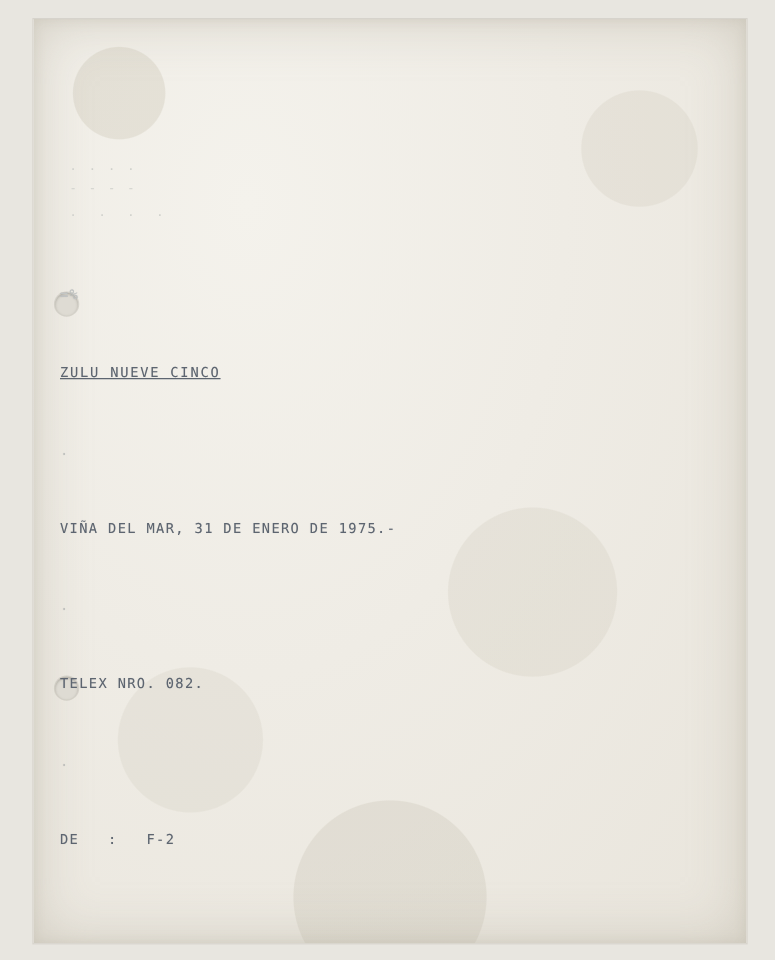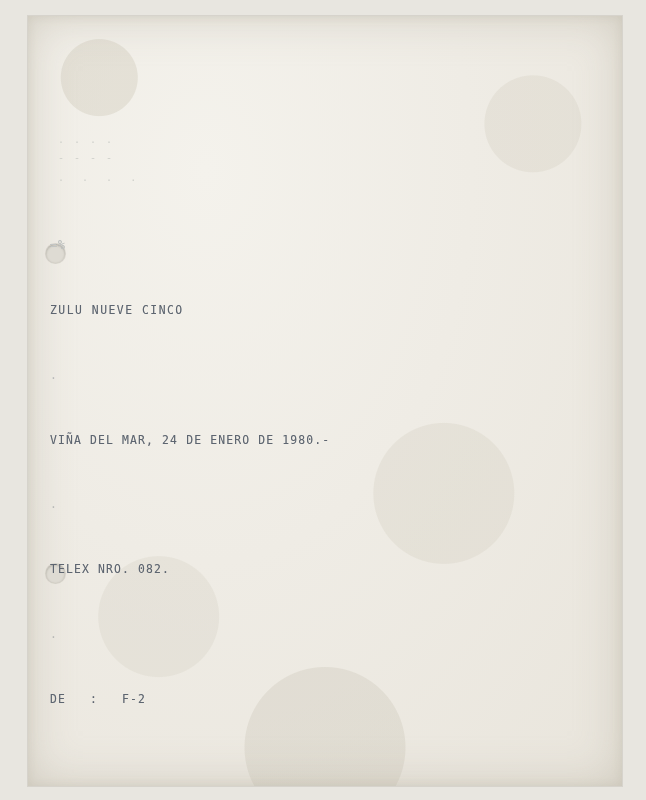--- a/index.html
+++ b/index.html
@@ -75,21 +75,21 @@
     font-size: 11.4px;
     line-height: 21.6px;
     letter-spacing: 1.15px;
     white-space: pre;
     font-family: "DejaVu Sans Mono", monospace;
     text-shadow: 0 0 0.6px rgba(93,101,112,0.35);
   }
   .ln { display: block; min-height: 21.6px; }
   .faint { color: #9aa0a8; }
   .vfaint { color: #c2c5c4; }
-  .hdr { letter-spacing: 1.5px; }
+  .hdr { letter-spacing: 1.5px; text-decoration: underline; }
   .blank { color: transparent; }
 
   
   .ghost {
     position: absolute;
     color: #cfd0cb;
     font-size: 10px;
     letter-spacing: 2px;
     white-space: pre;
     font-family: "DejaVu Sans Mono", monospace;
@@ -108,21 +108,21 @@
     <div class="ghost" style="left:30px; top:136px;">- - - -</div>
     <div class="ghost" style="left:30px; top:156px;">.  .  .  .</div>
 
     <div class="punch" style="left:18px; top:228px;"></div>
     <div class="punch" style="left:18px; top:548px;"></div>
 
     <div id="typed">
       <span class="ln vfaint">=%</span>
       <span class="ln hdr">ZULU NUEVE CINCO</span>
       <span class="ln blank">.</span>
-      <span class="ln">VIÑA DEL MAR, 24 DE ENERO DE 1980.-</span>
+      <span class="ln">VIÑA DEL MAR, 31 DE ENERO DE 1975.-</span>
       <span class="ln blank">.</span>
       <span class="ln">TELEX NRO. 082.</span>
       <span class="ln blank">.</span>
       <span class="ln">DE   :   F-2</span>
       
       
       
       
       
       

